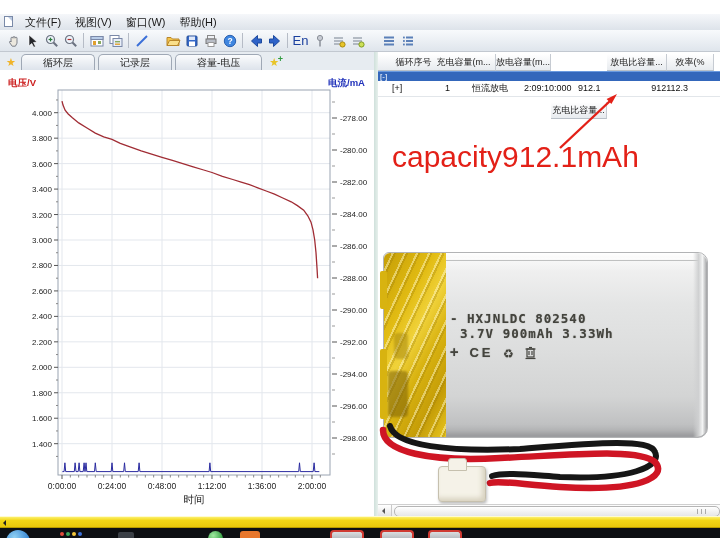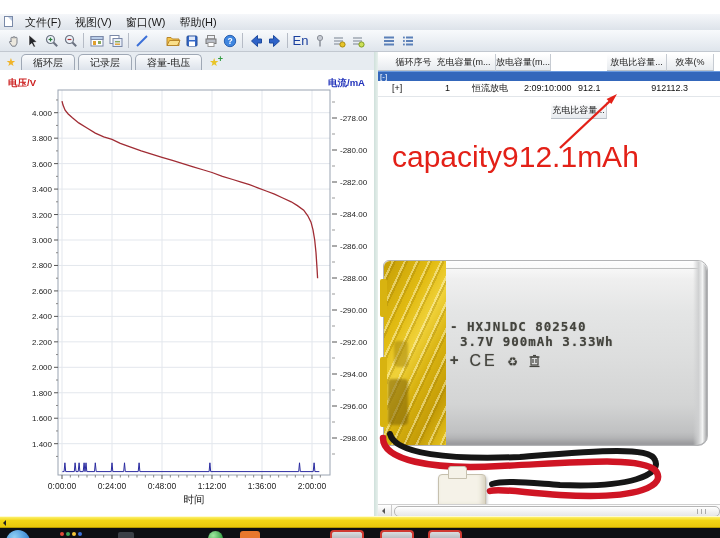--- a/index.html
+++ b/index.html
@@ -32,21 +32,21 @@
     display:flex;align-items:center;padding-left:4px;box-sizing:border-box}
   .tbtn{width:19px;height:18px;display:flex;align-items:center;justify-content:center;border-radius:2px}
   .tsep{width:1px;height:15px;background:#b6bcc6;margin:0 3px}
   .tgap{width:12px}
   #en-label{font-size:13px;font-weight:normal;color:#1a3f9e}
 
   
   #tabbar{position:absolute;left:0;top:52px;width:374px;height:18px;background:#e7ecf1;
     display:flex;align-items:flex-end}
   .tab-star{font-size:11px;color:#f0b429;margin:0 5px 2px 6px;line-height:12px}
-  .tab{height:15px;padding:0 11px;font-size:10px;line-height:15px;color:#222;
+  .tab{height:15px;padding:0 21px;font-size:10px;line-height:15px;color:#222;
     background:linear-gradient(#fbfcfd,#dde3eb);border:1px solid #9fa8b5;border-bottom:none;
     border-radius:5px 5px 0 0;margin-right:3px;white-space:nowrap}
   .tab.active{background:#fff;height:17px;line-height:17px}
   .add-star{position:relative;font-size:11px;color:#e8c428;margin:0 0 2px 4px;line-height:12px}
   .add-star .plus{position:absolute;right:-4px;top:-3px;color:#2f9b3f;font-size:9px;font-weight:bold}
 
   
   #chart-pane{position:absolute;left:0;top:70px;width:378px;height:446px;background:#fff}
   #chart-svg text{font-family:"Liberation Sans",sans-serif}
   #chart-svg .tick{font-size:8px;fill:#222}
@@ -71,40 +71,40 @@
   #row-detail{position:absolute;left:0;top:29px;width:342px;height:15px;font-size:9px;color:#111;
     border-bottom:1px solid #e2e6ea}
   .cell{position:absolute;top:1px;white-space:nowrap;line-height:13px}
 
   
   #annotation{position:absolute;left:14px;top:86px;font-size:30px;line-height:37px;
     color:#e32017;white-space:nowrap;letter-spacing:0}
   #arrow-svg{position:absolute;left:170px;top:35px;width:80px;height:70px}
 
   
-  #battery{position:absolute;left:0;top:8px;width:326px;height:464px;pointer-events:none}
+  #battery{position:absolute;left:0;top:0;width:326px;height:464px;pointer-events:none}
   #bat-body{position:absolute;left:5px;top:200px;width:325px;height:186px;border-radius:6px 10px 10px 6px;
     background:linear-gradient(180deg,#fdfdfd 0%,#efefef 10%,#e4e5e5 28%,#dddede 52%,#d3d4d4 78%,#c0c1c2 93%,#a6a7a9 100%);
     border:1px solid #b2b3b5;box-sizing:border-box;
     box-shadow:inset 0 2px 3px #ffffff, inset 0 -3px 5px #97989a}
   #bat-seam{position:absolute;left:2%;top:7px;width:96%;height:1px;background:#bfc0c0;box-shadow:0 -2px 2px #fff}
   #bat-fold{position:absolute;right:0;top:0;width:14px;height:100%;border-radius:0 10px 10px 0;
     background:linear-gradient(90deg,rgba(255,255,255,0),#cfd0d1 40%,#f3f4f4 68%,#9fa0a2 100%)}
   #bat-tape{position:absolute;left:0;top:0;width:62px;height:100%;border-radius:6px 0 0 6px;
     background:
       repeating-linear-gradient(115deg,rgba(255,250,200,0.0) 0 7px,rgba(255,250,210,0.45) 7px 9px,rgba(140,110,10,0.25) 9px 11px),
       linear-gradient(120deg,#c59e06,#e2bc13 30%,#f0d23a 46%,#d8b210 62%,#c49c07 82%,#e8c51e)}
   .bat-tab{position:absolute;width:7px;background:#d8b310;border-radius:2px}
   #bat-pcb1{position:absolute;left:4px;top:118px;width:20px;height:46px;background:#7c6108;opacity:.55;border-radius:4px;filter:blur(1px)}
   #bat-pcb2{position:absolute;left:10px;top:80px;width:14px;height:26px;background:#9a7c0c;opacity:.45;border-radius:4px;filter:blur(1px)}
   #bat-label{position:absolute;left:66px;top:58px;font-family:"DejaVu Sans Mono",monospace;
     font-weight:bold;font-size:12.5px;color:#44443e;letter-spacing:1px;line-height:15px;
     text-shadow:0 0 1px rgba(70,70,58,.55)}
   #bat-line3{margin-top:4px;display:flex;align-items:center;gap:10px;font-size:14px}
-  #bat-ce{font-family:"Liberation Sans",sans-serif;font-weight:normal;font-size:16px;letter-spacing:3px}
+  #bat-ce{font-family:"Liberation Sans",sans-serif;font-weight:bold;font-size:13px;letter-spacing:3px}
   #bat-recycle{font-size:16px}
   #wires-svg{position:absolute;left:0;top:368px;width:342px;height:96px}
   #connector{position:absolute;left:60px;top:414px;width:46px;height:34px;background:#f5f2e8;
     border:1px solid #c6c0ae;border-radius:4px;box-shadow:inset -3px -3px 5px #d8d2c0,1px 2px 3px rgba(0,0,0,.25)}
   #connector-nub{position:absolute;left:9px;top:-9px;width:17px;height:11px;background:#f5f2e8;
     border:1px solid #c6c0ae;border-radius:3px 3px 0 0}
 
   
   #hscroll{position:absolute;left:0;top:452px;width:342px;height:12px;
     background:linear-gradient(#fdfdfd,#ebebeb);border-top:1px solid #cfcfcf;box-sizing:border-box}

